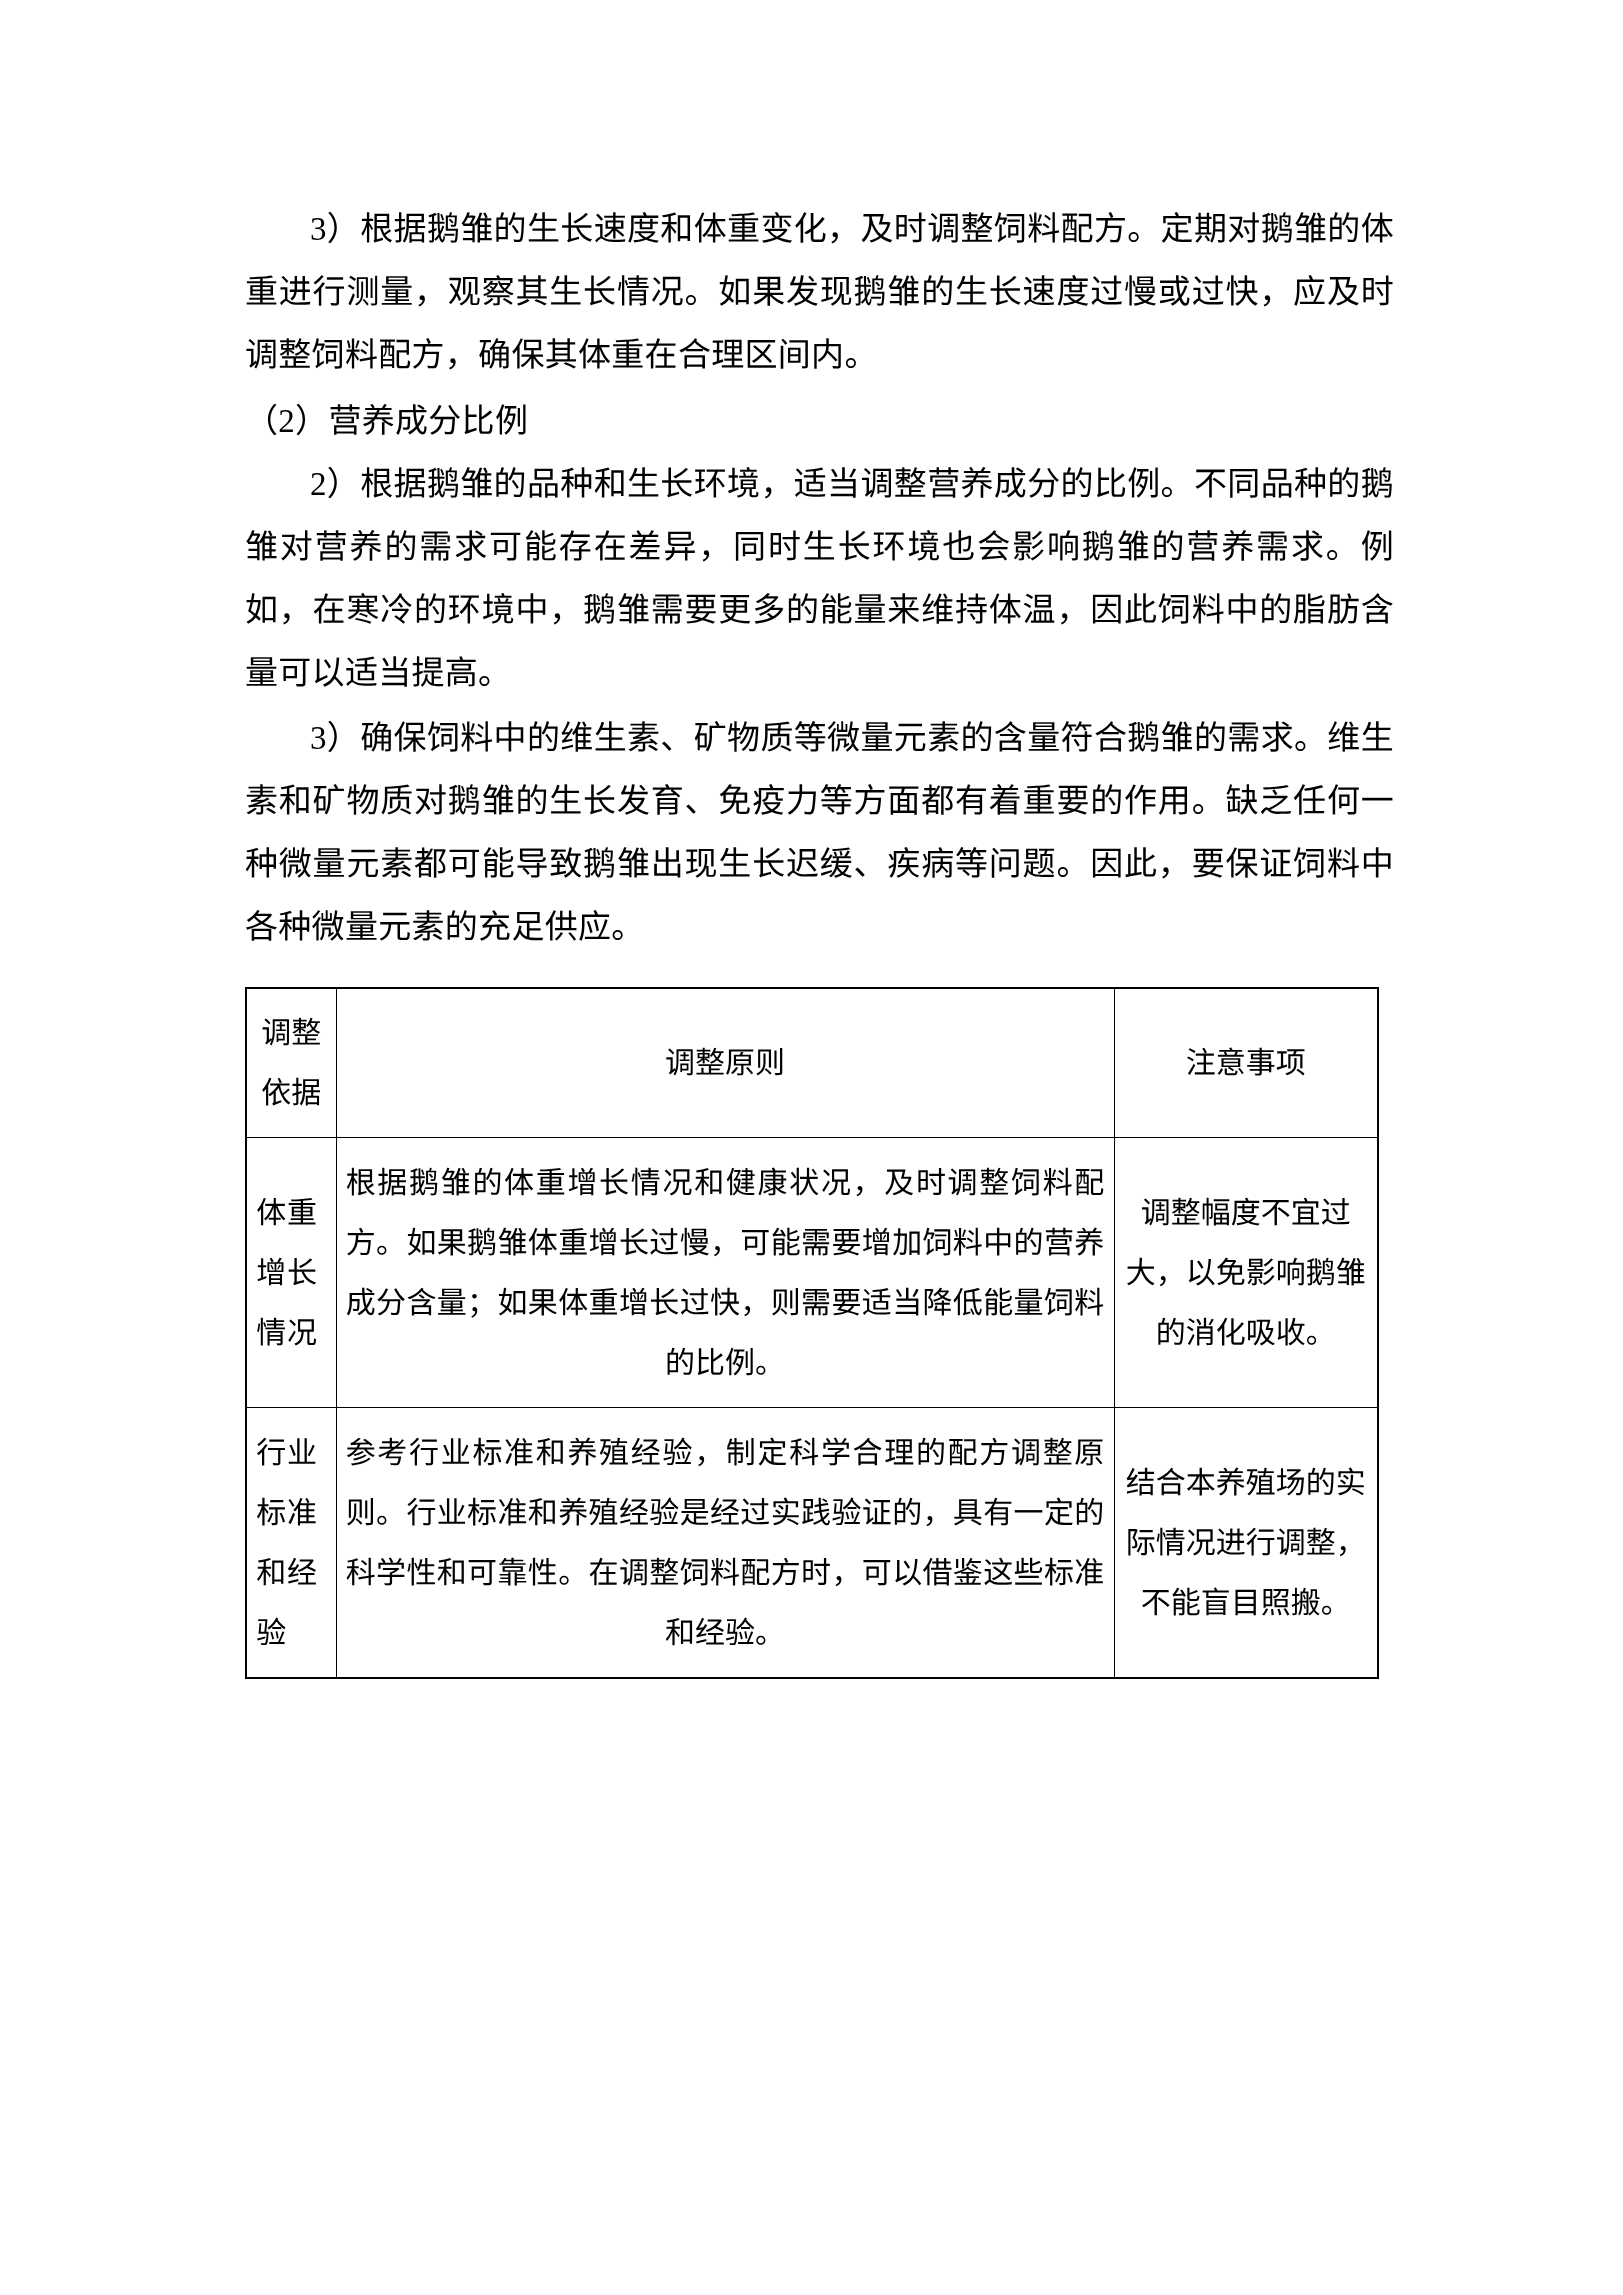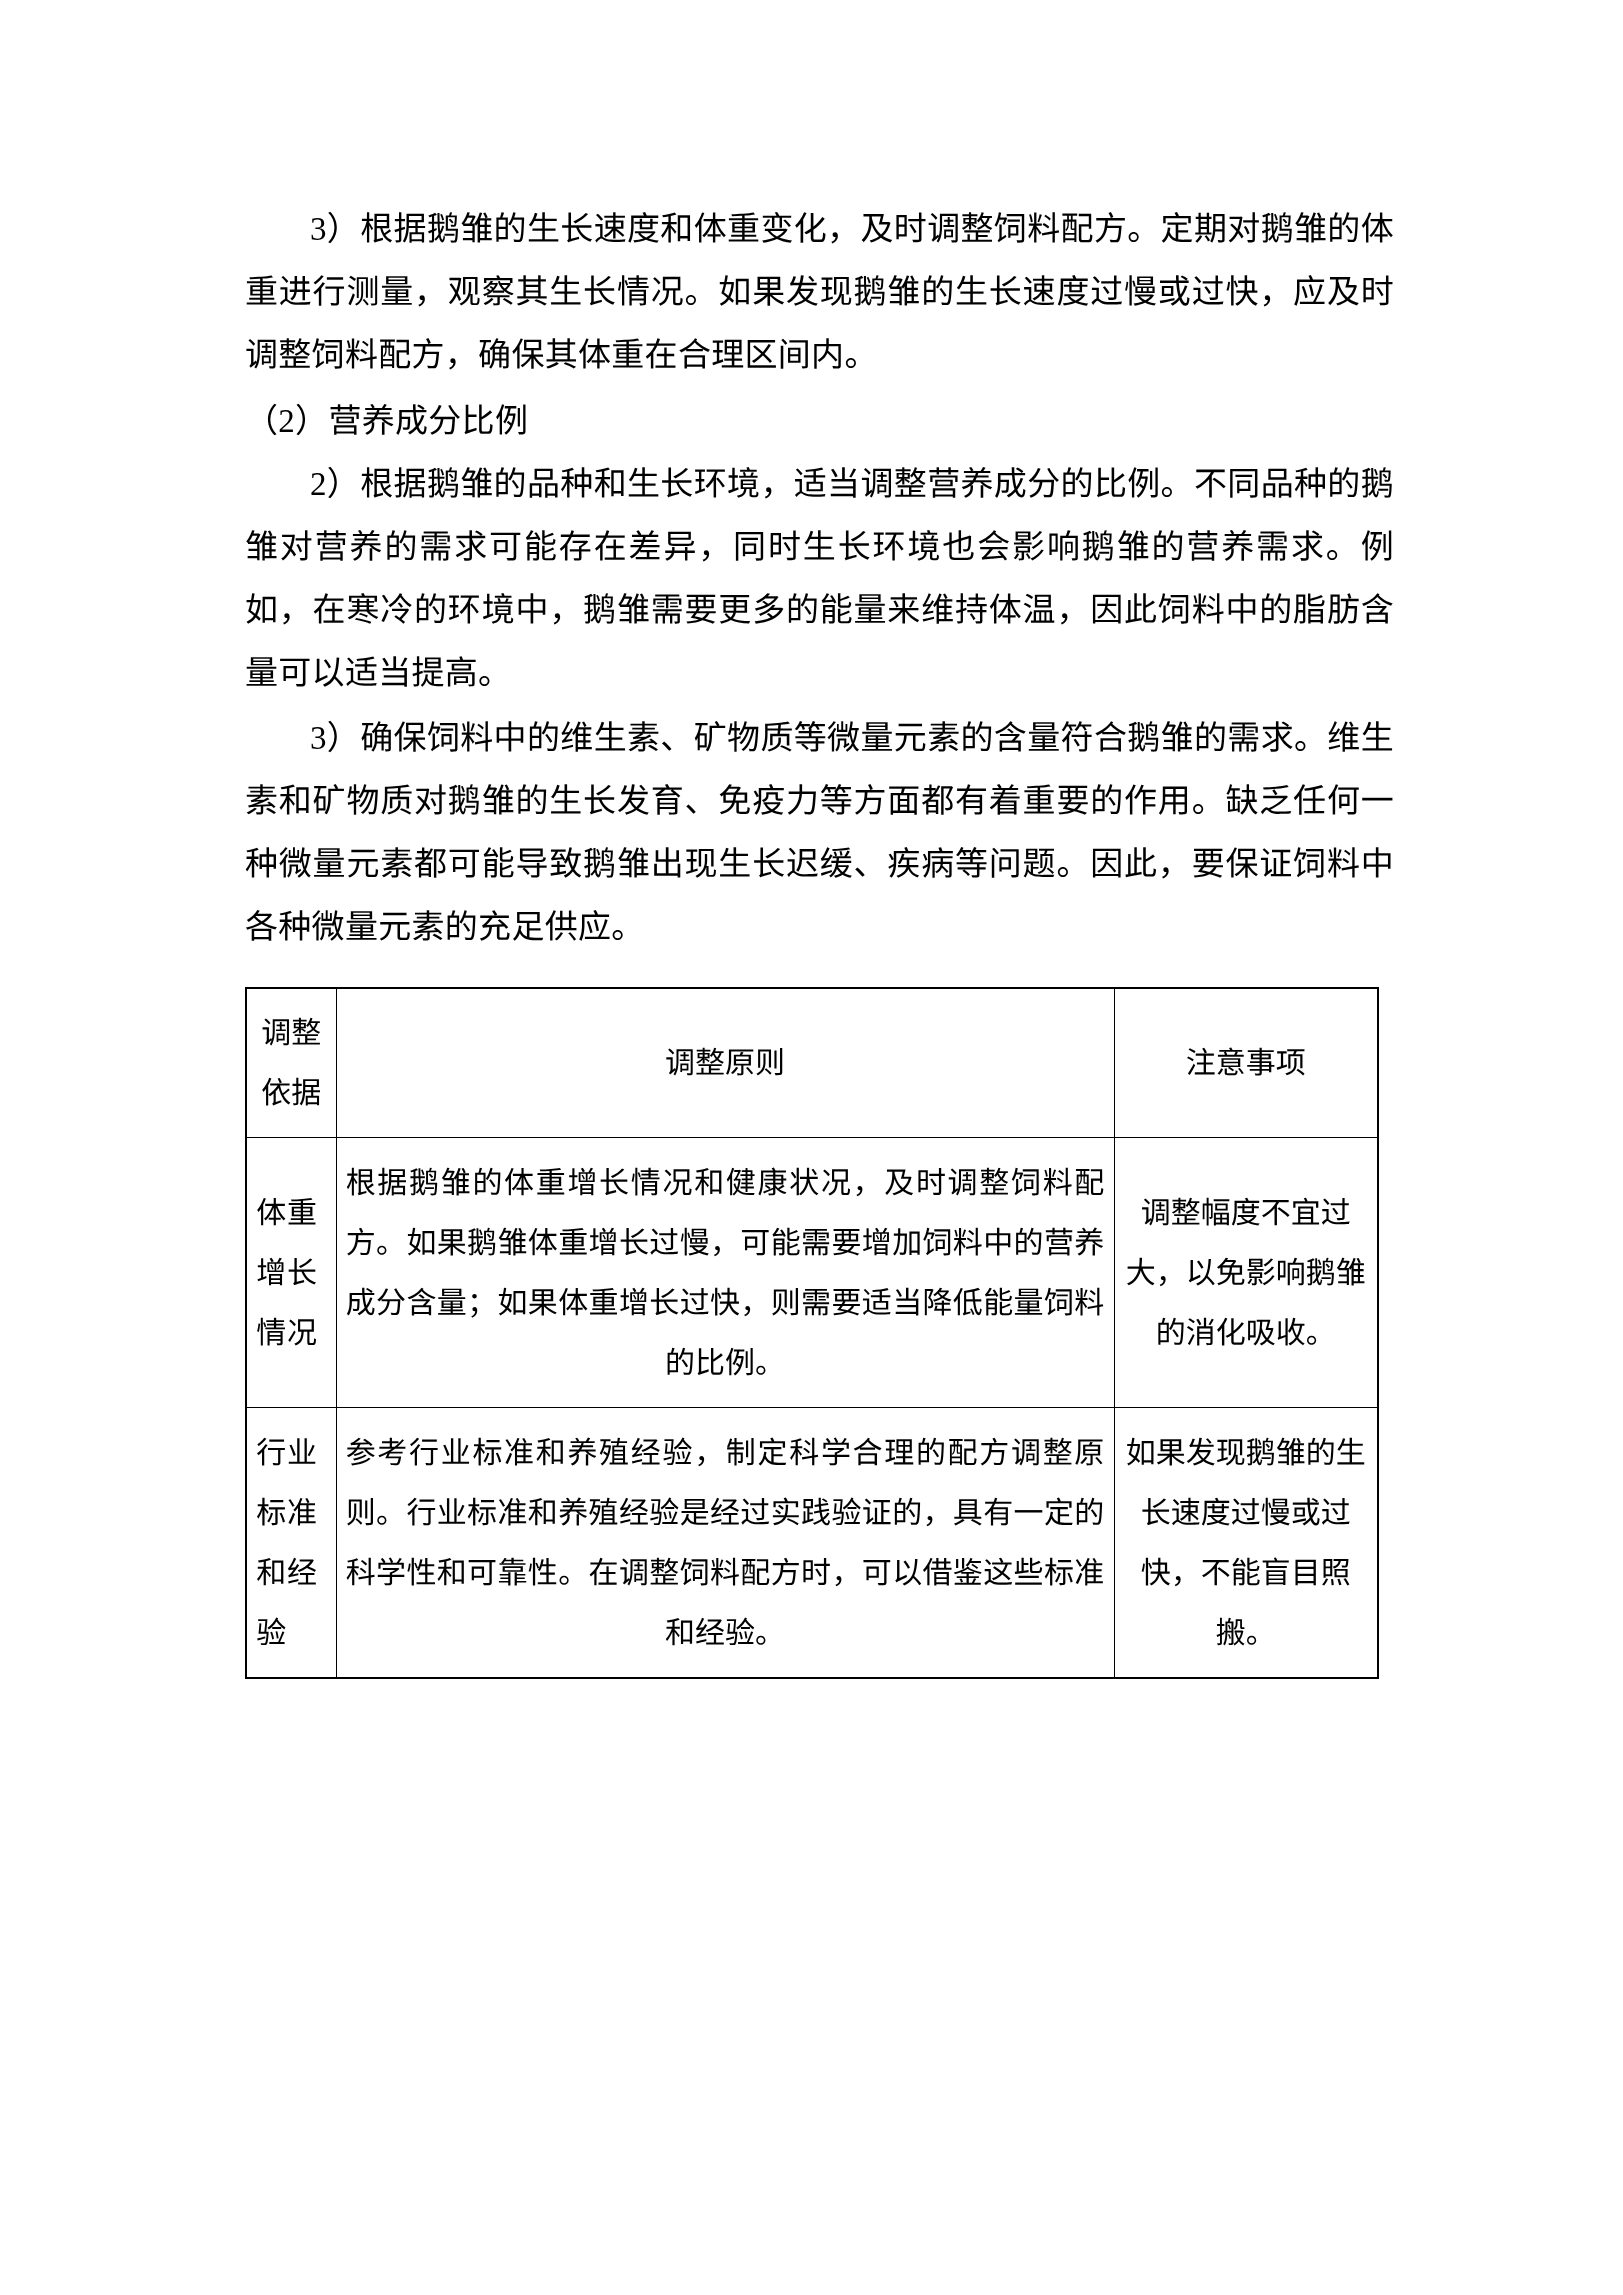--- a/index.html
+++ b/index.html
@@ -137,20 +137,20 @@
           <td class="last-col head-cell cell-center">注意事项</td>
         </tr>
         <tr>
           <td class="first-col row-label">体重增长情况</td>
           <td class="cell-just">根据鹅雏的体重增长情况和健康状况，及时调整饲料配方。如果鹅雏体重增长过慢，可能需要增加饲料中的营养成分含量；如果体重增长过快，则需要适当降低能量饲料的比例。</td>
           <td class="last-col note-cell">调整幅度不宜过大，以免影响鹅雏的消化吸收。</td>
         </tr>
         <tr>
           <td class="first-col row-label">行业标准和经验</td>
           <td class="cell-just">参考行业标准和养殖经验，制定科学合理的配方调整原则。行业标准和养殖经验是经过实践验证的，具有一定的科学性和可靠性。在调整饲料配方时，可以借鉴这些标准和经验。</td>
-          <td class="last-col note-cell">如果发现鹅雏的生长速度过慢或过快，不能盲目照搬。</td>
+          <td class="last-col note-cell">结合本养殖场的实际情况进行调整，不能盲目照搬。</td>
         </tr>
       </tbody>
     </table>
   </div>
 
 </div>
 
 
 </body></html>

